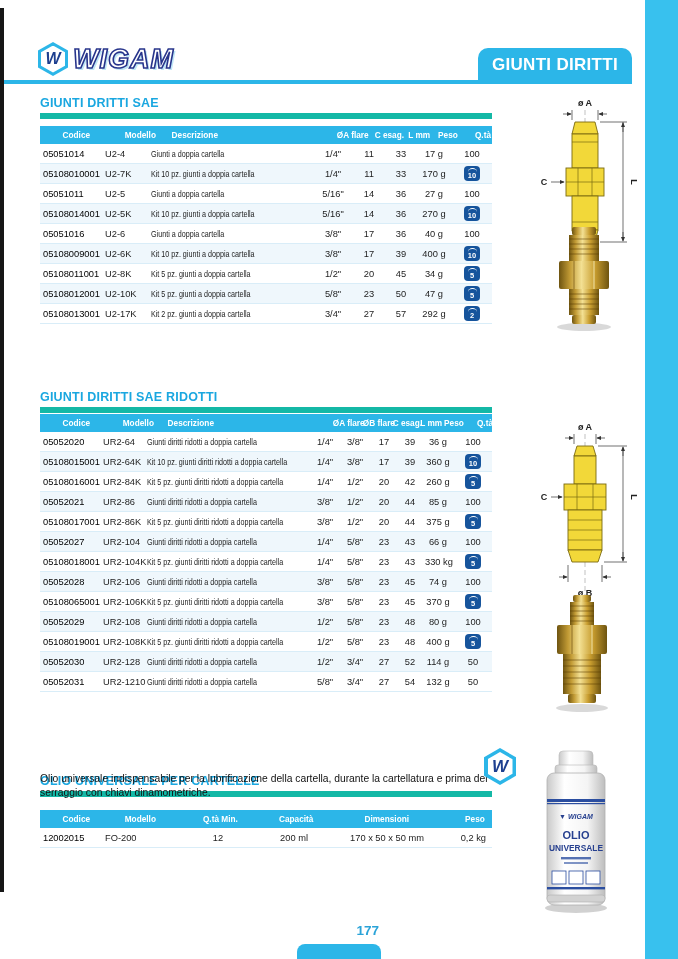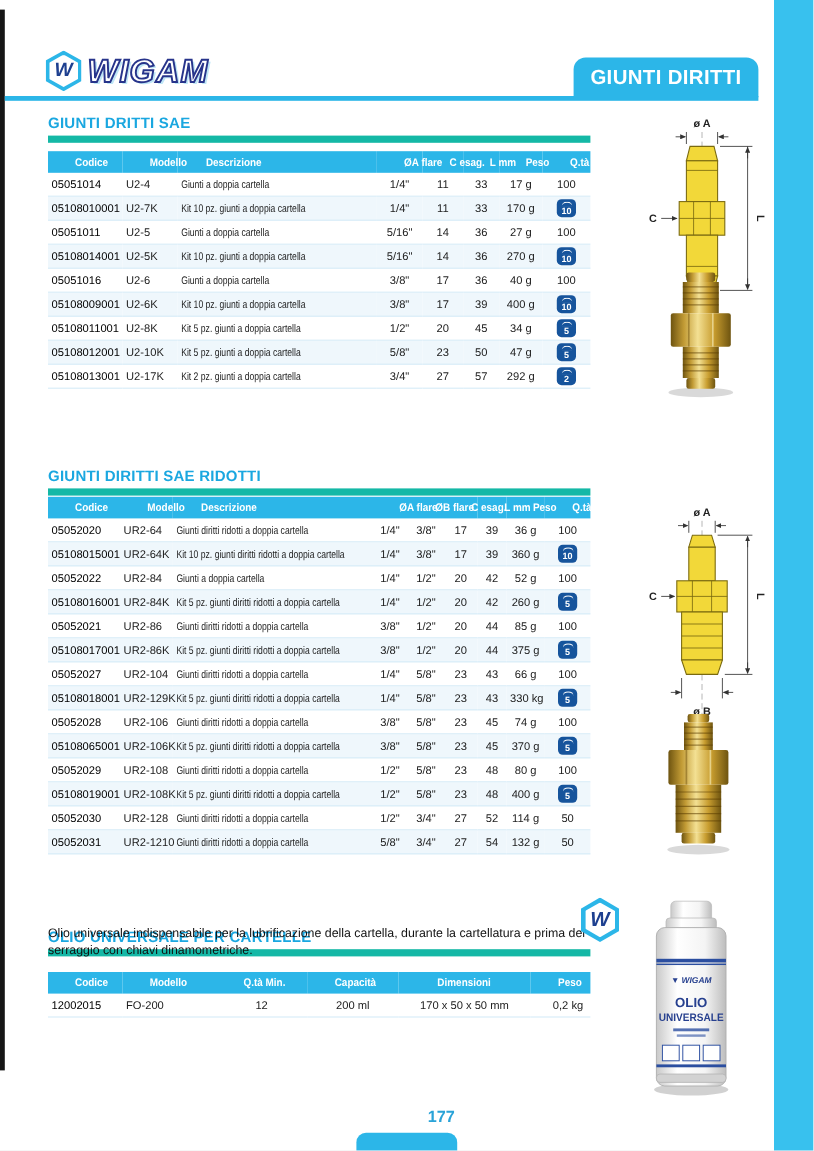--- a/index.html
+++ b/index.html
@@ -292,31 +292,20 @@
           <td>3/8"</td>
           <td>17</td>
           <td>39</td>
           <td>360 g</td>
           <td><span class="badge">
               <span class="badge-arc"></span>
               <span class="badge-num">10</span>
             </span></td>
         </tr>
         <tr>
-          <td>05052022</td>
-          <td>UR2-84</td>
-          <td><span class="desc-sq">Giunti a doppia cartella</span></td>
-          <td>1/4"</td>
-          <td>1/2"</td>
-          <td>20</td>
-          <td>42</td>
-          <td>52 g</td>
-          <td>100</td>
-        </tr>
-        <tr>
           <td>05108016001</td>
           <td>UR2-84K</td>
           <td><span class="desc-sq">Kit 5 pz. giunti diritti ridotti a doppia cartella</span></td>
           <td>1/4"</td>
           <td>1/2"</td>
           <td>20</td>
           <td>42</td>
           <td>260 g</td>
           <td><span class="badge">
               <span class="badge-arc"></span>
@@ -354,21 +343,21 @@
           <td><span class="desc-sq">Giunti diritti ridotti a doppia cartella</span></td>
           <td>1/4"</td>
           <td>5/8"</td>
           <td>23</td>
           <td>43</td>
           <td>66 g</td>
           <td>100</td>
         </tr>
         <tr>
           <td>05108018001</td>
-          <td>UR2-129K</td>
+          <td>UR2-104K</td>
           <td><span class="desc-sq">Kit 5 pz. giunti diritti ridotti a doppia cartella</span></td>
           <td>1/4"</td>
           <td>5/8"</td>
           <td>23</td>
           <td>43</td>
           <td>330 kg</td>
           <td><span class="badge">
               <span class="badge-arc"></span>
               <span class="badge-num">5</span>
             </span></td>

